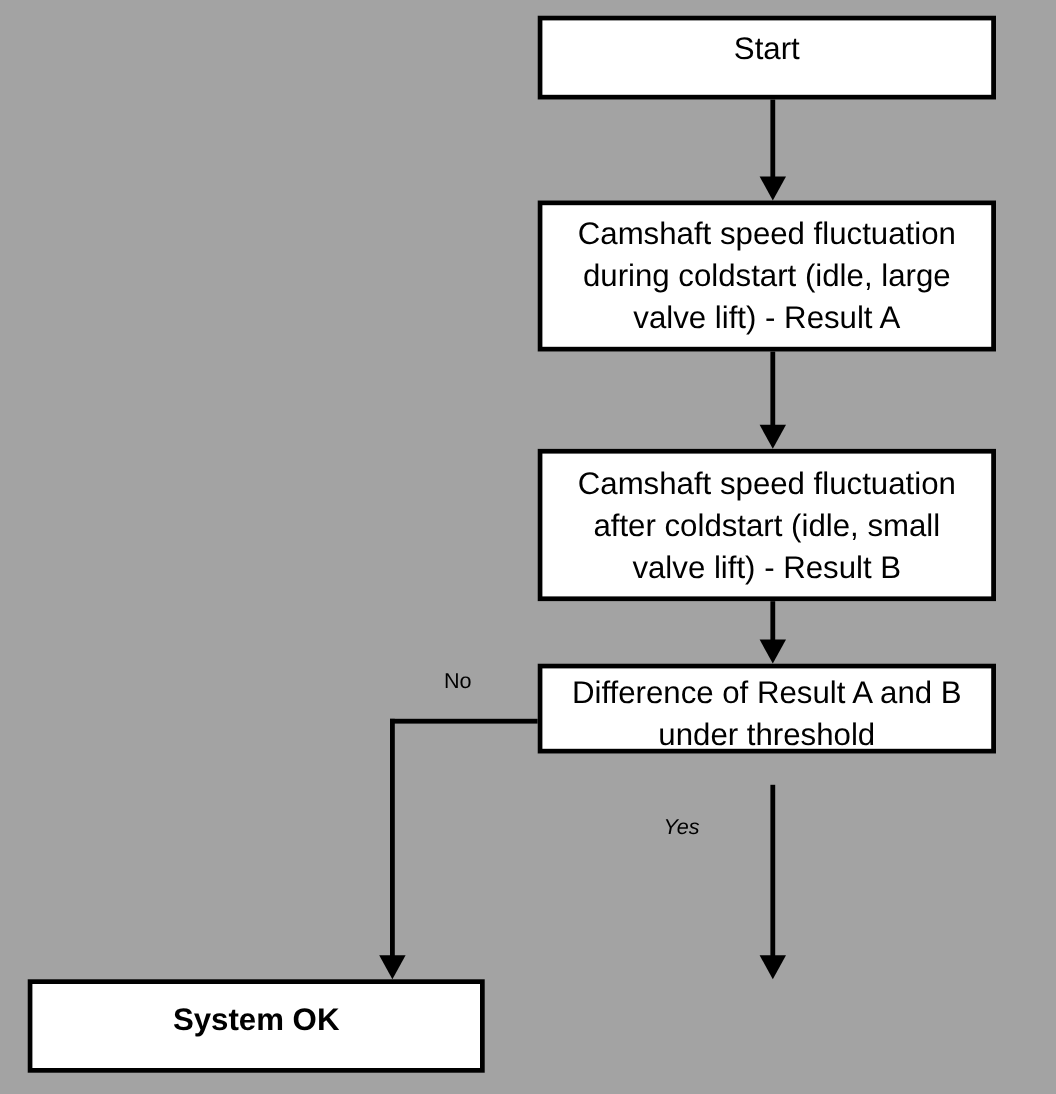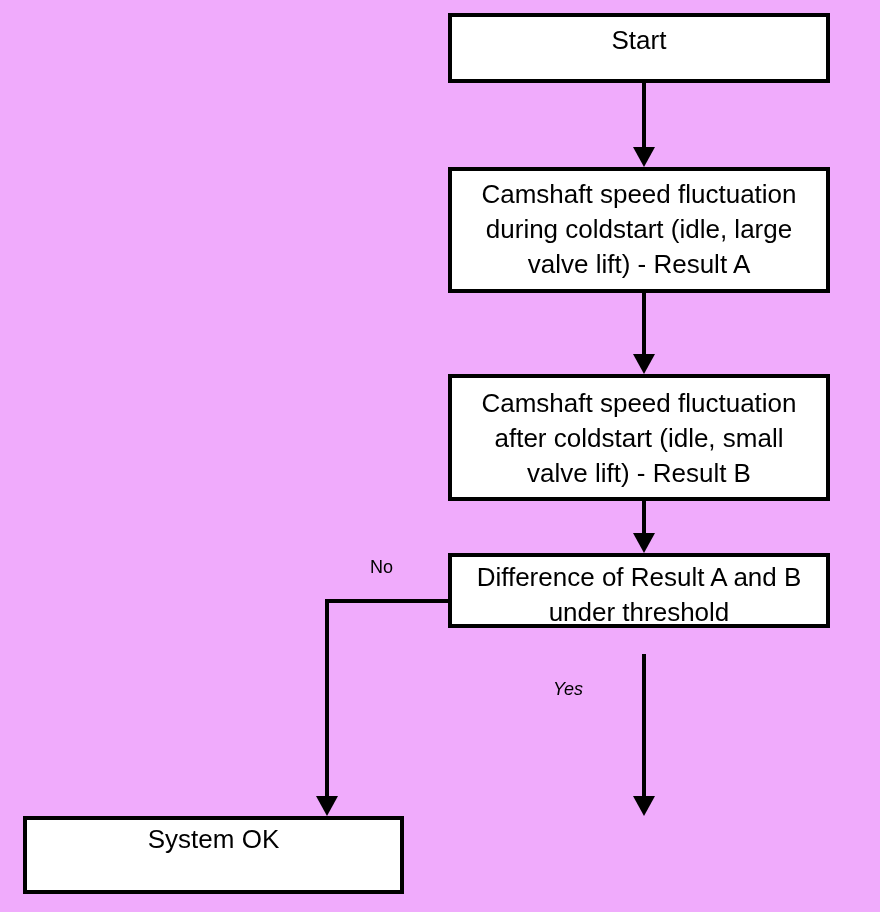--- a/index.html
+++ b/index.html
@@ -1,20 +1,20 @@
 <!DOCTYPE html>
 <html><head>
 <meta charset="utf-8">
 <style>
   html, body { margin: 0; padding: 0; background: #ffffff; }
   .canvas {
     position: relative;
     width: 880px;
     height: 912px;
-    background: #f0abfc;
+    background: #a3a3a3;
     color: #000000;
     font-family: "Liberation Sans", sans-serif;
     overflow: hidden;
   }
   .node {
     position: absolute;
     box-sizing: border-box;
     border: 4px solid #000000;
     background: #ffffff;
     display: flex;
@@ -41,21 +41,21 @@
     font-size: 18px;
     line-height: 35px;
     white-space: nowrap;
   }
 
   
   #node-start      { left: 448px; top: 13px;  width: 382px; height: 70px;  padding-top: 6px; }
   #node-result-a   { left: 448px; top: 167px; width: 382px; height: 126px; padding-top: 6px; }
   #node-result-b   { left: 448px; top: 374px; width: 382px; height: 127px; padding-top: 8px; }
   #node-decision   { left: 448px; top: 553px; width: 382px; height: 75px; padding-top: 3px; }
-  #node-system-ok  { left: 23px;  top: 816px; width: 381px; height: 78px;  padding-top: 2px; }
+  #node-system-ok  { left: 23px;  top: 816px; width: 381px; height: 78px;  padding-top: 12px; font-weight: bold; }
   #node-mil-on     { left: 448px; top: 816px; width: 382px; height: 78px;  padding-top: 2px; }
 
   
   #edge-start-a-line     { left: 642px; top: 83px;  height: 66px; }
   #edge-start-a-head     { left: 633px; top: 147px; }
   #edge-a-b-line         { left: 642px; top: 293px; height: 63px; }
   #edge-a-b-head         { left: 633px; top: 354px; }
   #edge-b-decision-line  { left: 642px; top: 501px; height: 34px; }
   #edge-b-decision-head  { left: 633px; top: 533px; }
   #edge-yes-line         { left: 642px; top: 654px; height: 144px; }

